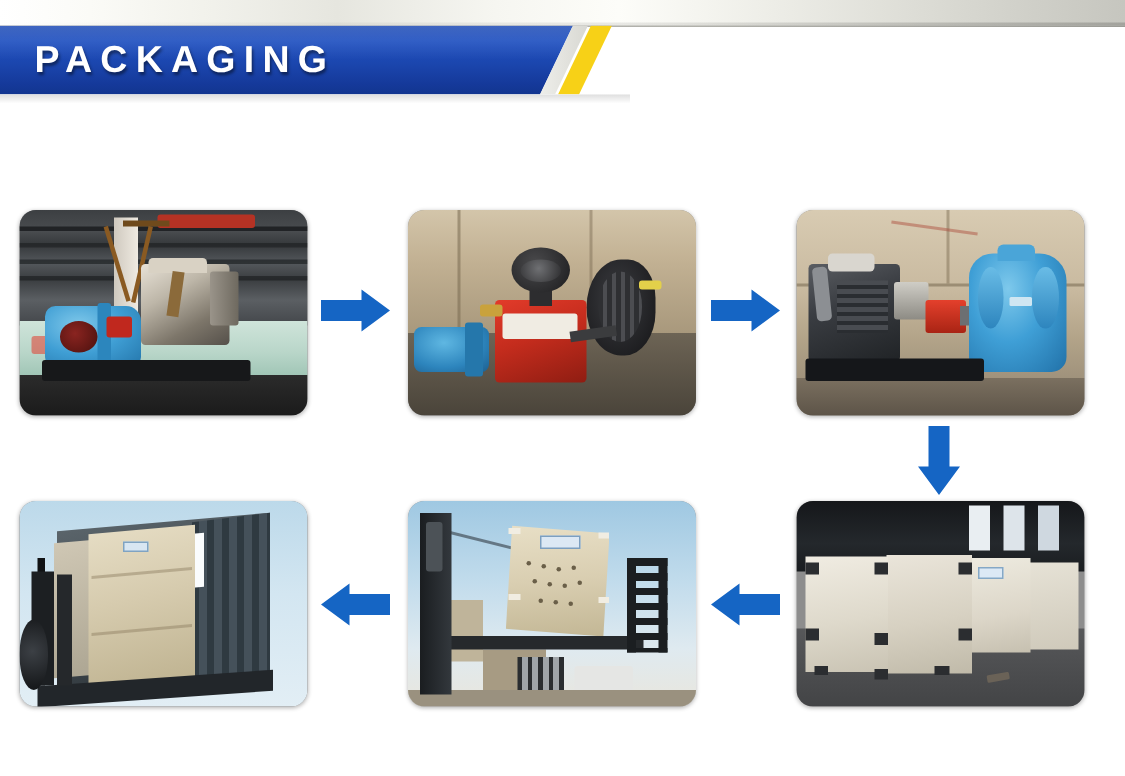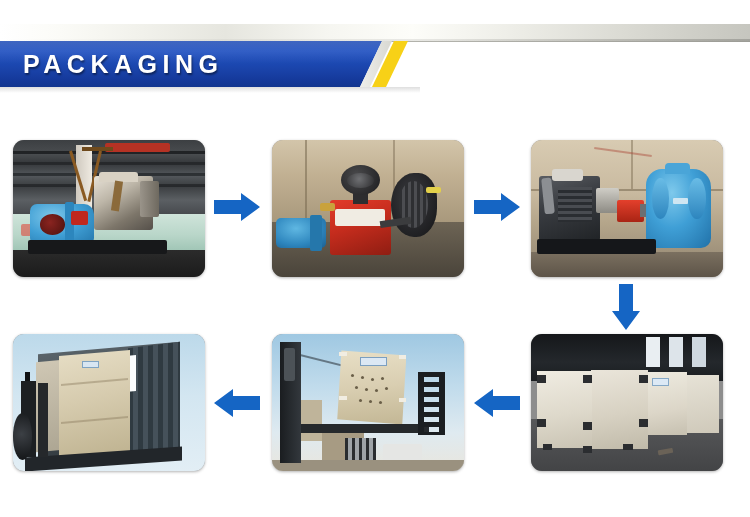--- a/index.html
+++ b/index.html
@@ -5,21 +5,21 @@
   * { margin:0; padding:0; box-sizing:border-box; }
   html,body { width:750px; height:517px; }
   body {
     background:#ffffff;
     font-family:"Liberation Sans", sans-serif;
     position:relative;
     overflow:hidden;
   }
 
   
-  .header-wrap { position:absolute; left:0; top:0; width:750px; height:80px;margin-top:24px; }
+  .header-wrap { position:absolute; left:0; top:0; width:750px; height:80px; }
 
   .top-strip {
     position:absolute; left:0; top:0; width:750px; height:18px;
     background:linear-gradient(to right,
         #ffffff 0%, #fbfbf7 8%, #f2f2ec 18%, #e6e6df 30%,
         #f6f6f1 44%, #fdfdf9 55%, #eeeee8 68%, #dcdcd5 82%,
         #cfcfc8 92%, #c6c6bf 100%);
     border-bottom:1px solid #b9b9b2;
   }
   .top-strip:after{

